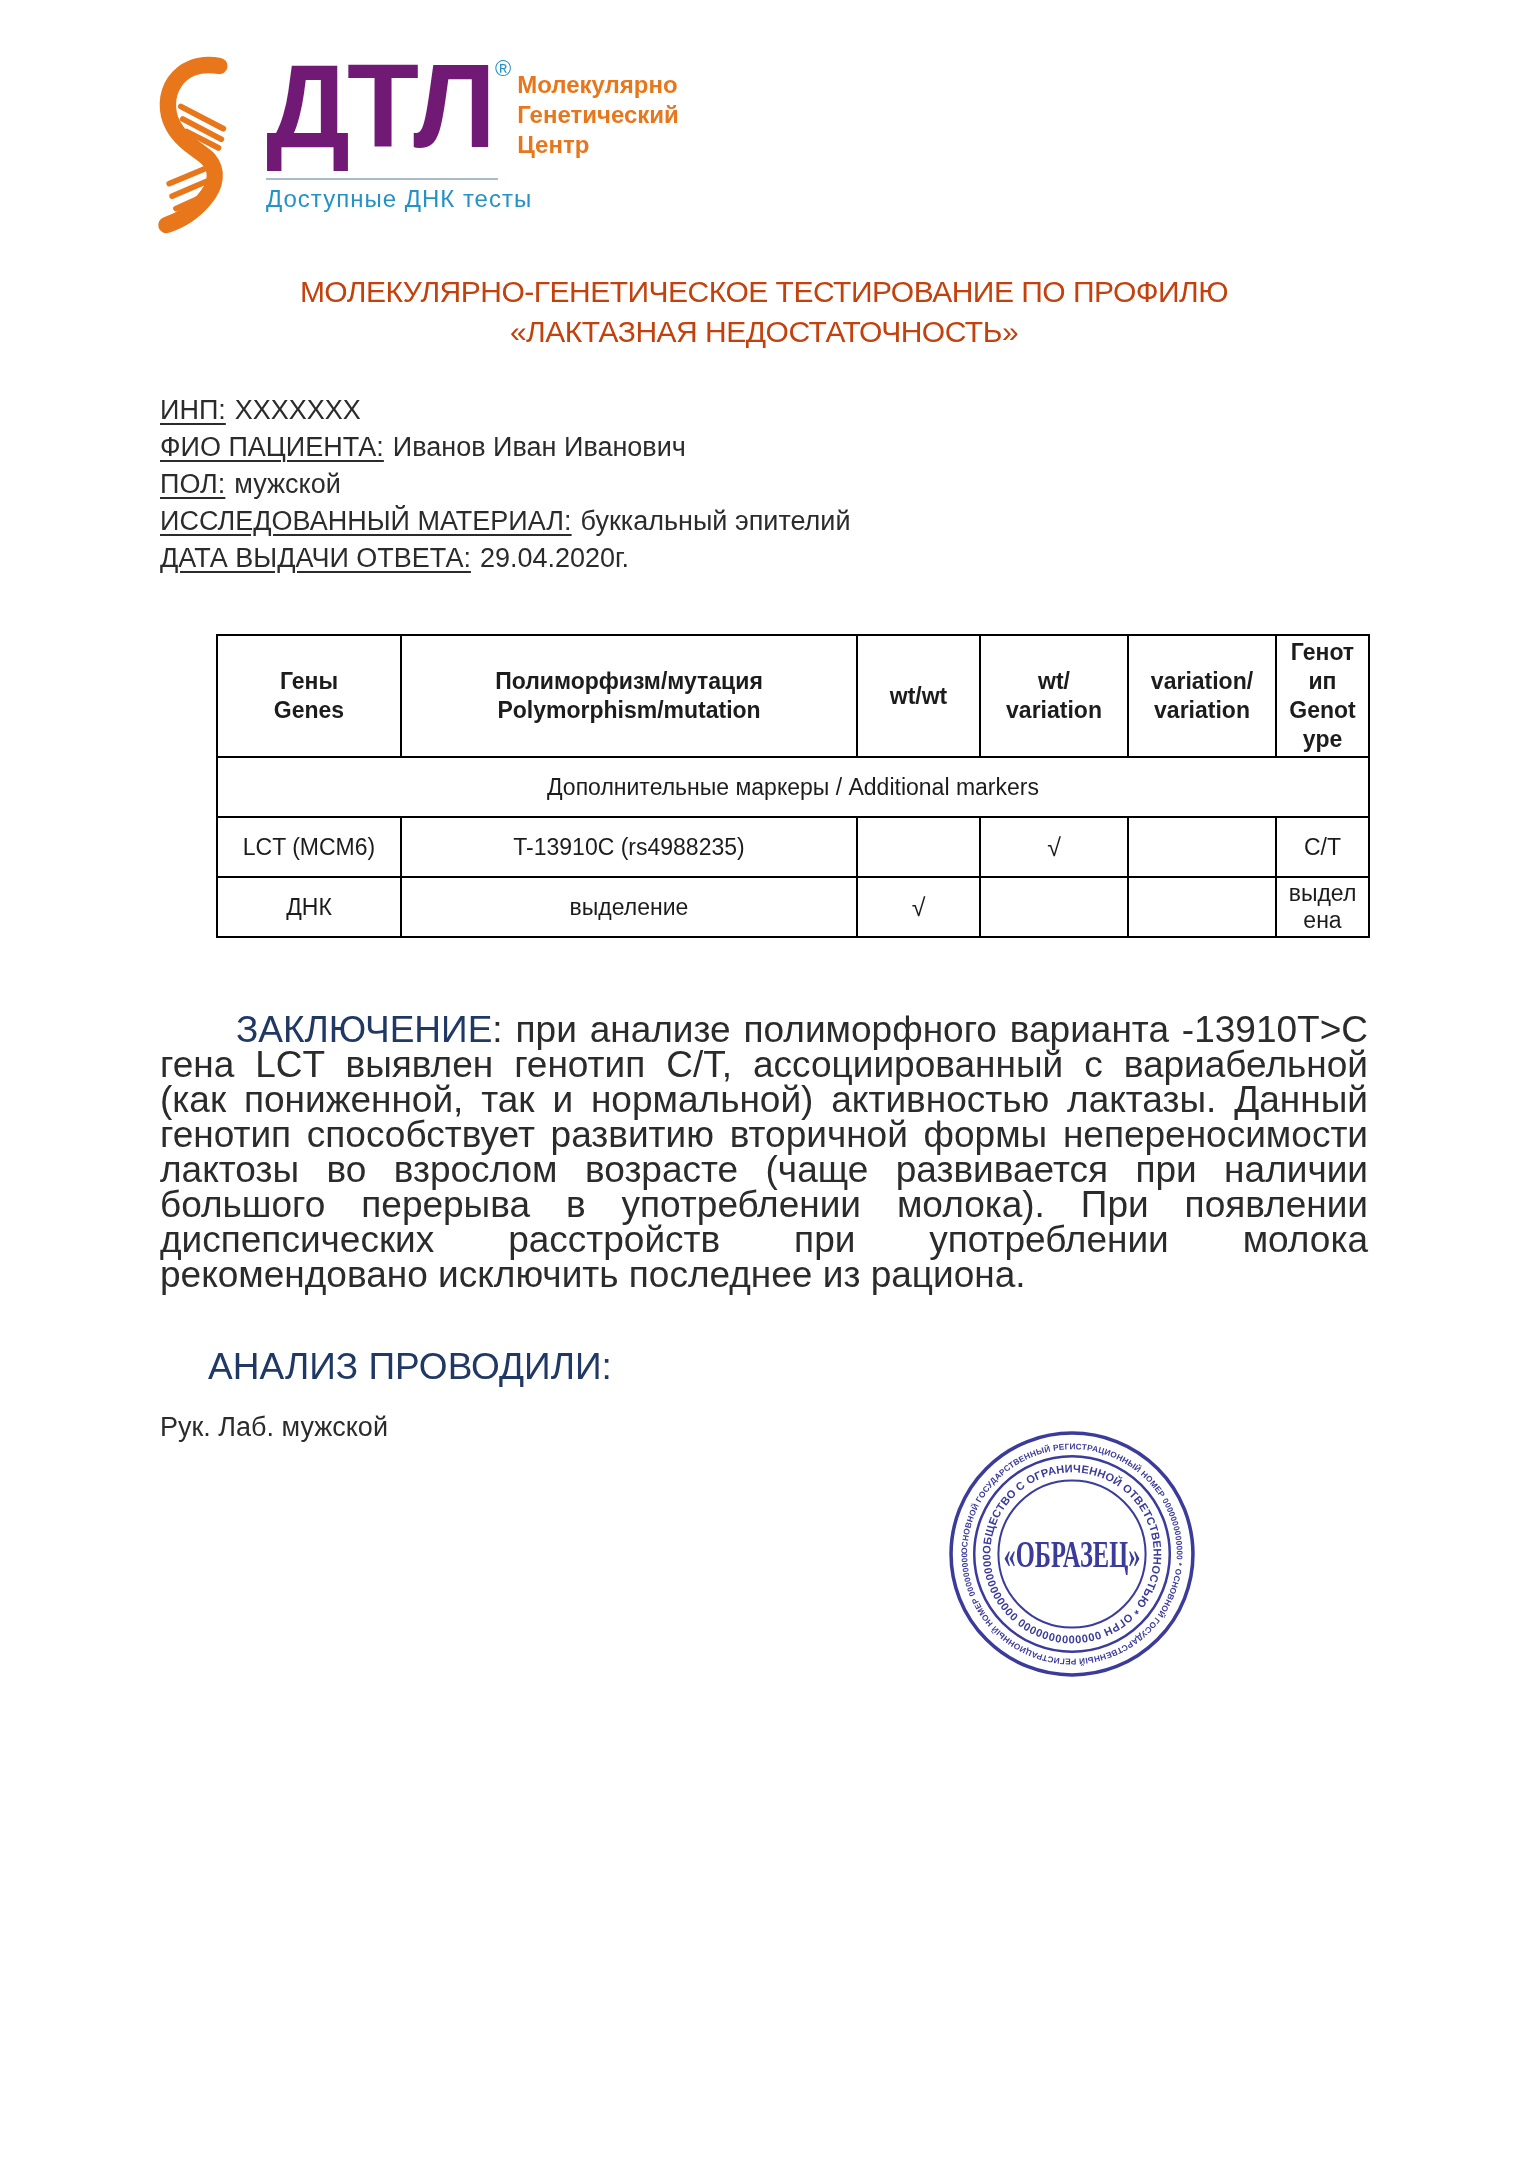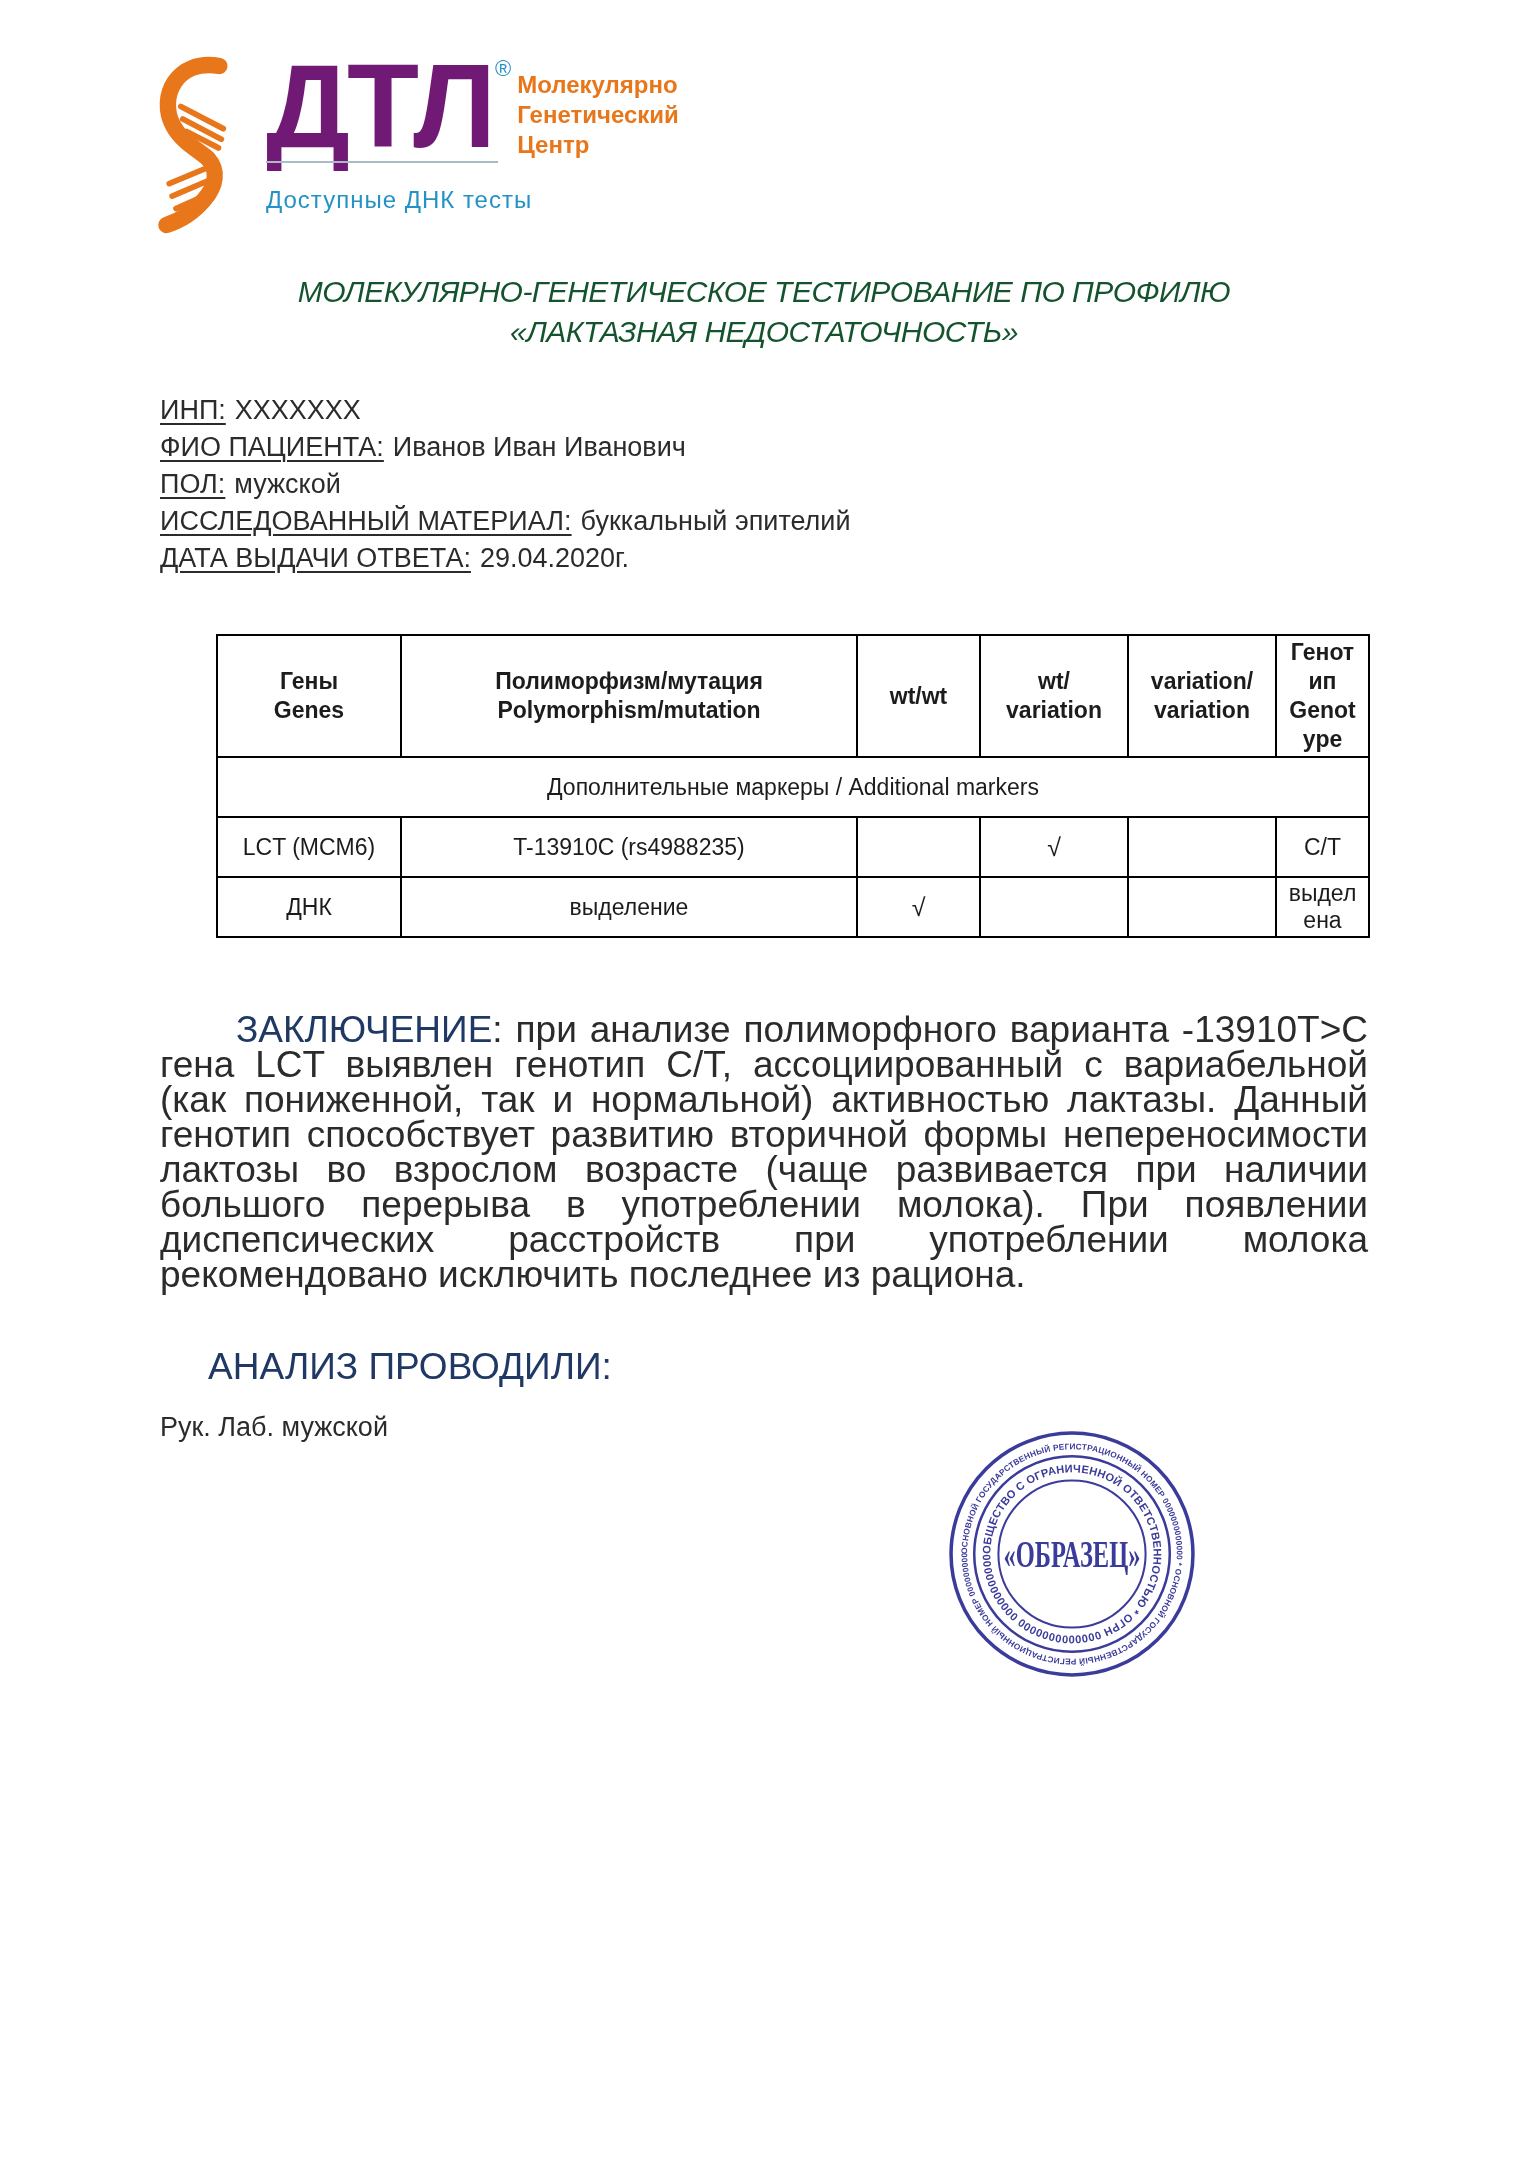--- a/index.html
+++ b/index.html
@@ -15,30 +15,29 @@
   .brand-main { display:flex; flex-direction:column; margin-left:10px; }
   .brand-row { display:flex; align-items:flex-start; }
   .brand-word {
     font-size:118px; line-height:104px; font-weight:bold;
     color:#701a75; letter-spacing:-3px;
   }
   .brand-reg { font-size:22px; color:#2492C6; margin-top:2px; margin-left:2px; }
   .brand-sub { color:#E8761B; font-size:24px; line-height:30px; margin-top:16px; margin-left:6px; font-weight:bold; }
   .brand-sub .sub-line:last-child { color:#E8761B; }
   .tagline {
-    width:232px; border-top:2px solid #a9bcc6; margin-top:1px; padding-top:23px;
+    width:232px; border-top:2px solid #a9bcc6; margin-top:18px; padding-top:5px;
     font-size:24px; color:#2492C6; letter-spacing:1px; white-space:nowrap;
   }
 
   
   .doc-title {
     position:absolute; left:0; top:272px; width:1528px;
-    text-align:center; color:#14532d; font-size:30px; line-height:40px;
+    text-align:center; color:#c2410c; font-size:30px; line-height:40px;
     letter-spacing:-0.5px;
-    font-style:italic;
   }
 
   
   .patient-block { position:absolute; left:160px; top:392px; font-size:27px; line-height:37px; color:#2b2b2b; }
   .field-label { text-decoration:underline; text-underline-offset:4px; text-decoration-thickness:2px; }
   .field-value { margin-left:9px; }
 
   
   .results-table {
     position:absolute; left:216px; top:634px;

